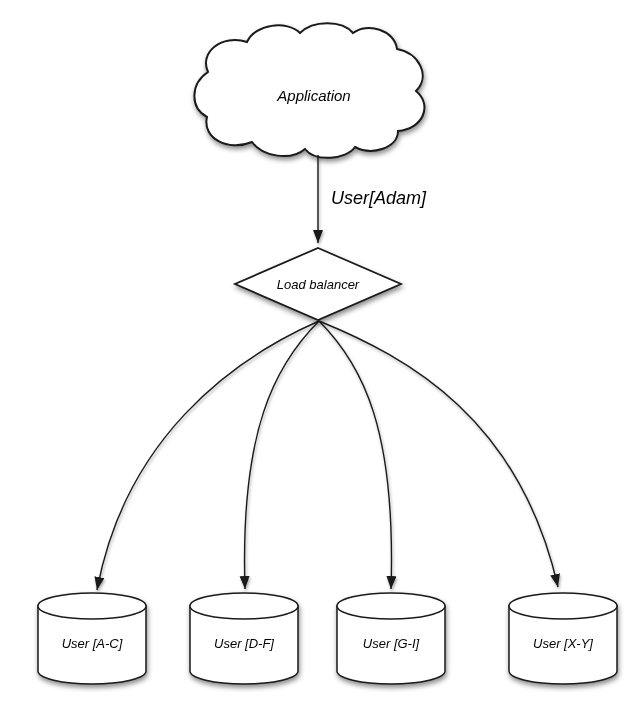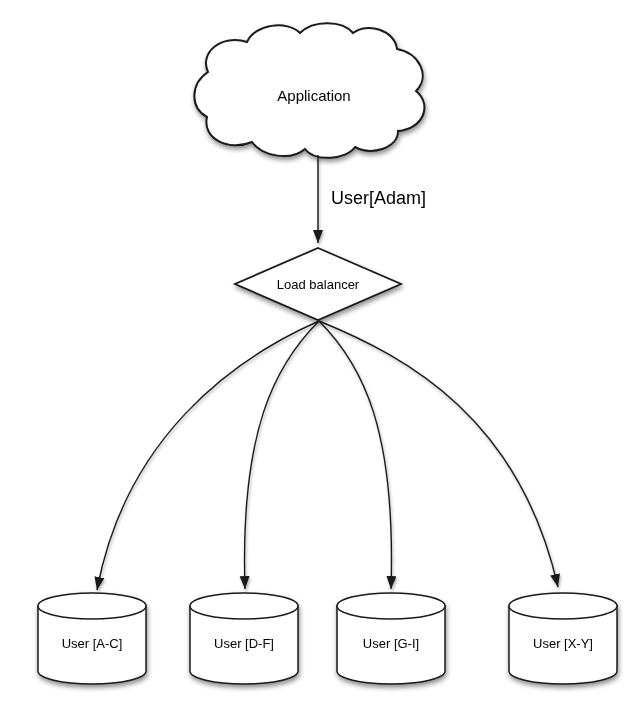--- a/index.html
+++ b/index.html
@@ -7,20 +7,21 @@
     padding: 0;
     width: 642px;
     height: 728px;
     background: #ffffff;
     font-family: "Liberation Sans", sans-serif;
   }
   .diagram-wrap {
     width: 642px;
     height: 556px;
     position: relative;
+    font-style: italic;
   }
   svg { display: block; }
   .shape {
     fill: #ffffff;
     stroke: #1a1a1a;
   }
   .node-shadow  { filter: drop-shadow(1.5px 3px 2.5px rgba(0,0,0,0.45)); }
   .edge-shadow  { filter: drop-shadow(1px 2px 1.5px rgba(0,0,0,0.35)); }
   .edge {
     fill: none;

